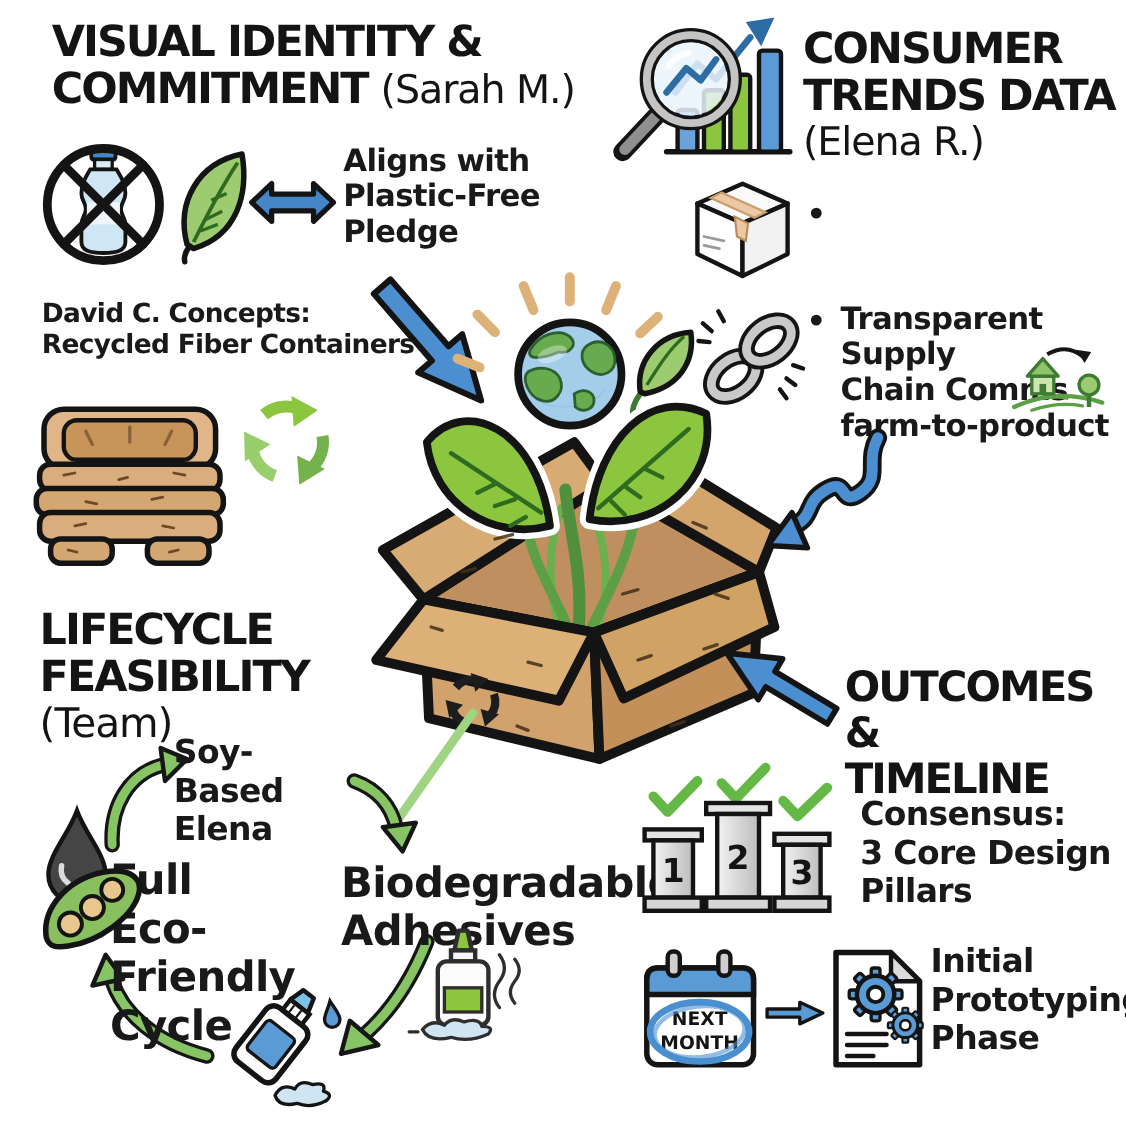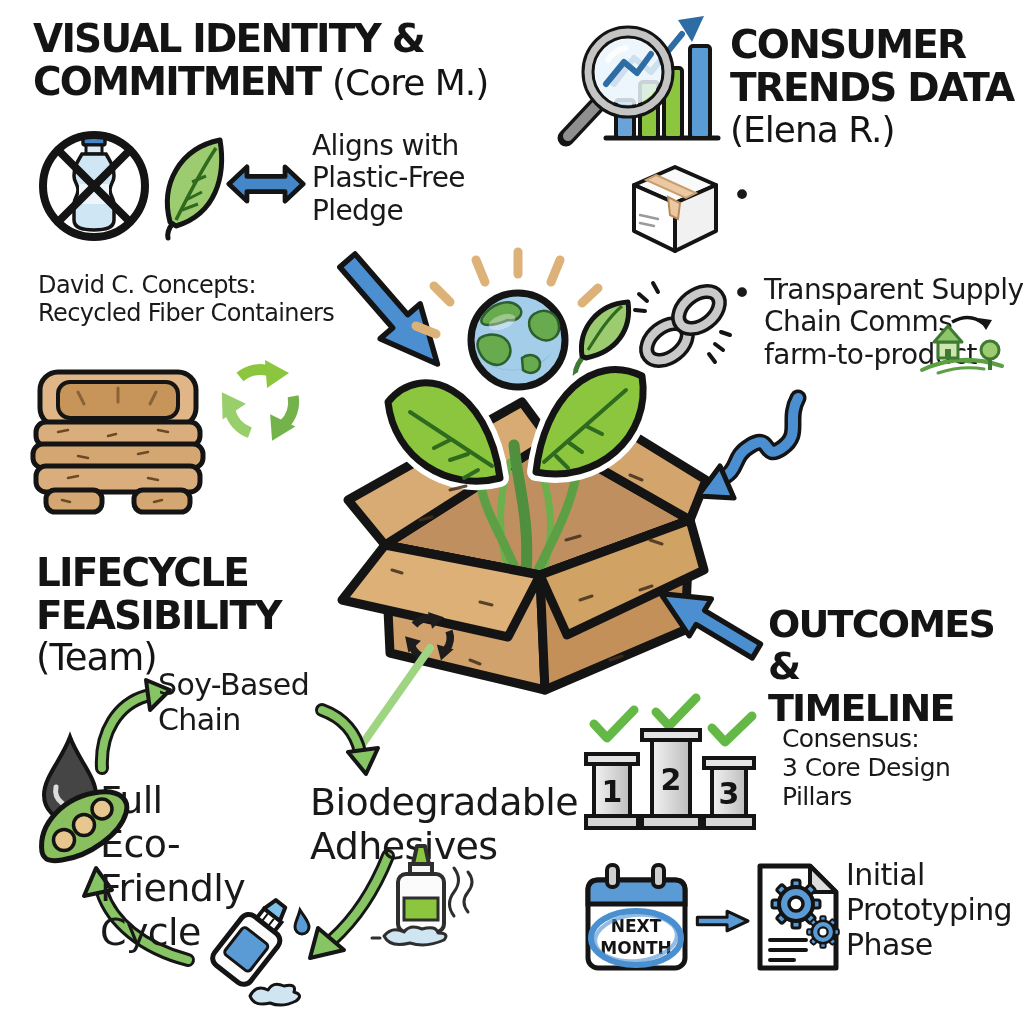--- a/index.html
+++ b/index.html
@@ -1,36 +1,36 @@
 <!DOCTYPE html>
 <html><head>
 <meta charset="utf-8">
 <style>
   html,body{margin:0;padding:0;background:#fff}
   #canvas{position:relative;width:1024px;height:1024px;background:#fff;overflow:hidden;
           font-family:"DejaVu Sans",sans-serif;color:#191919}
   #canvas svg{position:absolute;overflow:visible}
-  .t{position:absolute;font-size:28px;font-weight:400;letter-spacing:-0.6px;line-height:1.16;
+  .t{position:absolute;font-size:28px;font-weight:700;letter-spacing:-0.6px;line-height:1.16;
      white-space:pre-line;color:#191919}
   .h{position:absolute;font-size:39px;font-weight:700;letter-spacing:-1.8px;line-height:1.1;
      white-space:pre-line;color:#141414}
   .owner{font-weight:400;font-size:36px;letter-spacing:-1px}
   .block{display:block}
   .ctr{text-align:left}
   .dot{font-size:34px;line-height:1;margin-right:12px;margin-top:2px}
   .bullet{position:absolute;display:flex;align-items:flex-start}
   .rot{position:absolute}
 </style>
 </head>
 <body>
 
 <div id="canvas">
 
-  <div class="h" style="left:33px;top:18px;width:560px"><span>VISUAL IDENTITY &amp;
-COMMITMENT</span> <span class="owner">(Core M.)</span></div>
+  <div class="h" style="left:47px;top:18px;width:560px"><span>VISUAL IDENTITY &amp;
+COMMITMENT</span> <span class="owner">(Sarah M.)</span></div>
 
   <svg style="left:38px;top:122px;width:112px;height:124px" viewBox="0 0 112 124">
     <rect x="45" y="12" width="22" height="11" rx="2" fill="#4486c8" stroke="#141414" stroke-width="3.5"></rect>
     <rect x="48" y="23" width="16" height="9" fill="#dcecf6" stroke="#141414" stroke-width="3"></rect>
     <path d="M 44,32 h 24 c 6,10 8,14 8,22 c 0,6 -4,8 -4,14 c 0,6 4,8 4,14 v 16 c 0,8 -8,10 -20,10 s -20,-2 -20,-10 v -16 c 0,-6 4,-8 4,-14 c 0,-6 -4,-8 -4,-14 c 0,-8 2,-12 8,-22 Z" fill="#cfe6f4" stroke="#141414" stroke-width="3.5"></path>
     <rect x="41" y="62" width="30" height="20" fill="#eef6fb"></rect>
     <circle cx="56" cy="64" r="51" fill="none" stroke="#141414" stroke-width="8"></circle>
     <line x1="20" y1="28" x2="92" y2="100" stroke="#141414" stroke-width="8" stroke-linecap="round"></line>
     <line x1="92" y1="28" x2="20" y2="100" stroke="#141414" stroke-width="8" stroke-linecap="round"></line>
   </svg>
@@ -239,21 +239,21 @@
       <path d="M 188,960 C 142,948 112,922 102,892" fill="none" stroke="#161616" stroke-width="14" stroke-linecap="round"></path>
       <path d="M 188,960 C 142,948 112,922 102,892" fill="none" stroke="#86c464" stroke-width="8" stroke-linecap="round"></path>
       <polygon points="96,868 84,896 112,890" fill="#86c464" stroke="#161616" stroke-width="4" stroke-linejoin="round"></polygon>
     </g>
   </svg>
 
   <div class="h" style="left:36px;top:552px;width:320px"><span>LIFECYCLE
 FEASIBILITY</span><span class="owner block" style="font-size:37px">(Team)</span></div>
 
   <div class="t ctr" style="left:158px;top:668px;width:165px;font-size:30px">Soy-Based
-Chain</div>
+Elena</div>
   <div class="t ctr" style="left:100px;top:778px;width:215px;font-size:38px">Full
 Eco-Friendly
 Cycle</div>
   <div class="t ctr" style="left:310px;top:780px;width:205px;font-size:38px">Biodegradable
 Adhesives</div>
 
   <svg style="left:40px;top:733px;width:60px;height:88px" viewBox="0 0 60 88">
     <path d="M 30,4 C 38,26 56,44 56,62 A 26,26 0 1 1 4,62 C 4,44 22,26 30,4 Z" fill="#454545" stroke="#141414" stroke-width="4"></path>
     <path d="M 16,54 q -2,10 6,16" fill="none" stroke="#ececec" stroke-width="5" stroke-linecap="round" opacity="0.9"></path>
   </svg>
@@ -318,21 +318,21 @@
       <rect x="64" y="126" width="58" height="12" fill="#d6d6d6"></rect>
       <rect x="126" y="68" width="50" height="10" fill="#e4e4e4"></rect>
       <rect x="134" y="78" width="34" height="48" fill="url(#gcol)"></rect>
       <rect x="126" y="126" width="50" height="12" fill="#d6d6d6"></rect>
     </g>
     <text x="34" y="112" text-anchor="middle" style="font:700 30px 'DejaVu Sans',sans-serif" fill="#141414">1</text>
     <text x="93" y="100" text-anchor="middle" style="font:700 30px 'DejaVu Sans',sans-serif" fill="#141414">2</text>
     <text x="151" y="114" text-anchor="middle" style="font:700 30px 'DejaVu Sans',sans-serif" fill="#141414">3</text>
   </svg>
 
-  <div class="t" style="left:782px;top:724px;width:240px;font-size:25px">Consensus:
+  <div class="t" style="left:782px;top:724px;width:240px;font-size:30px">Consensus:
 3 Core Design
 Pillars</div>
 
   <svg style="left:583px;top:860px;width:107px;height:114px" viewBox="0 0 107 114">
     <rect x="5" y="20" width="97" height="88" rx="10" fill="#ffffff" stroke="#141414" stroke-width="5"></rect>
     <path d="M 5,30 Q 5,20 15,20 H 92 Q 102,20 102,30 V 44 H 5 Z" fill="#5b9bd5" stroke="#141414" stroke-width="5"></path>
     <rect x="24" y="5" width="11" height="22" rx="5" fill="#cfcfcf" stroke="#141414" stroke-width="4"></rect>
     <rect x="70" y="5" width="11" height="22" rx="5" fill="#cfcfcf" stroke="#141414" stroke-width="4"></rect>
     <text x="53" y="72" text-anchor="middle" style="font:700 17px 'DejaVu Sans',sans-serif" fill="#141414">NEXT</text>
     <text x="53" y="94" text-anchor="middle" style="font:700 17px 'DejaVu Sans',sans-serif" fill="#141414">MONTH</text>

